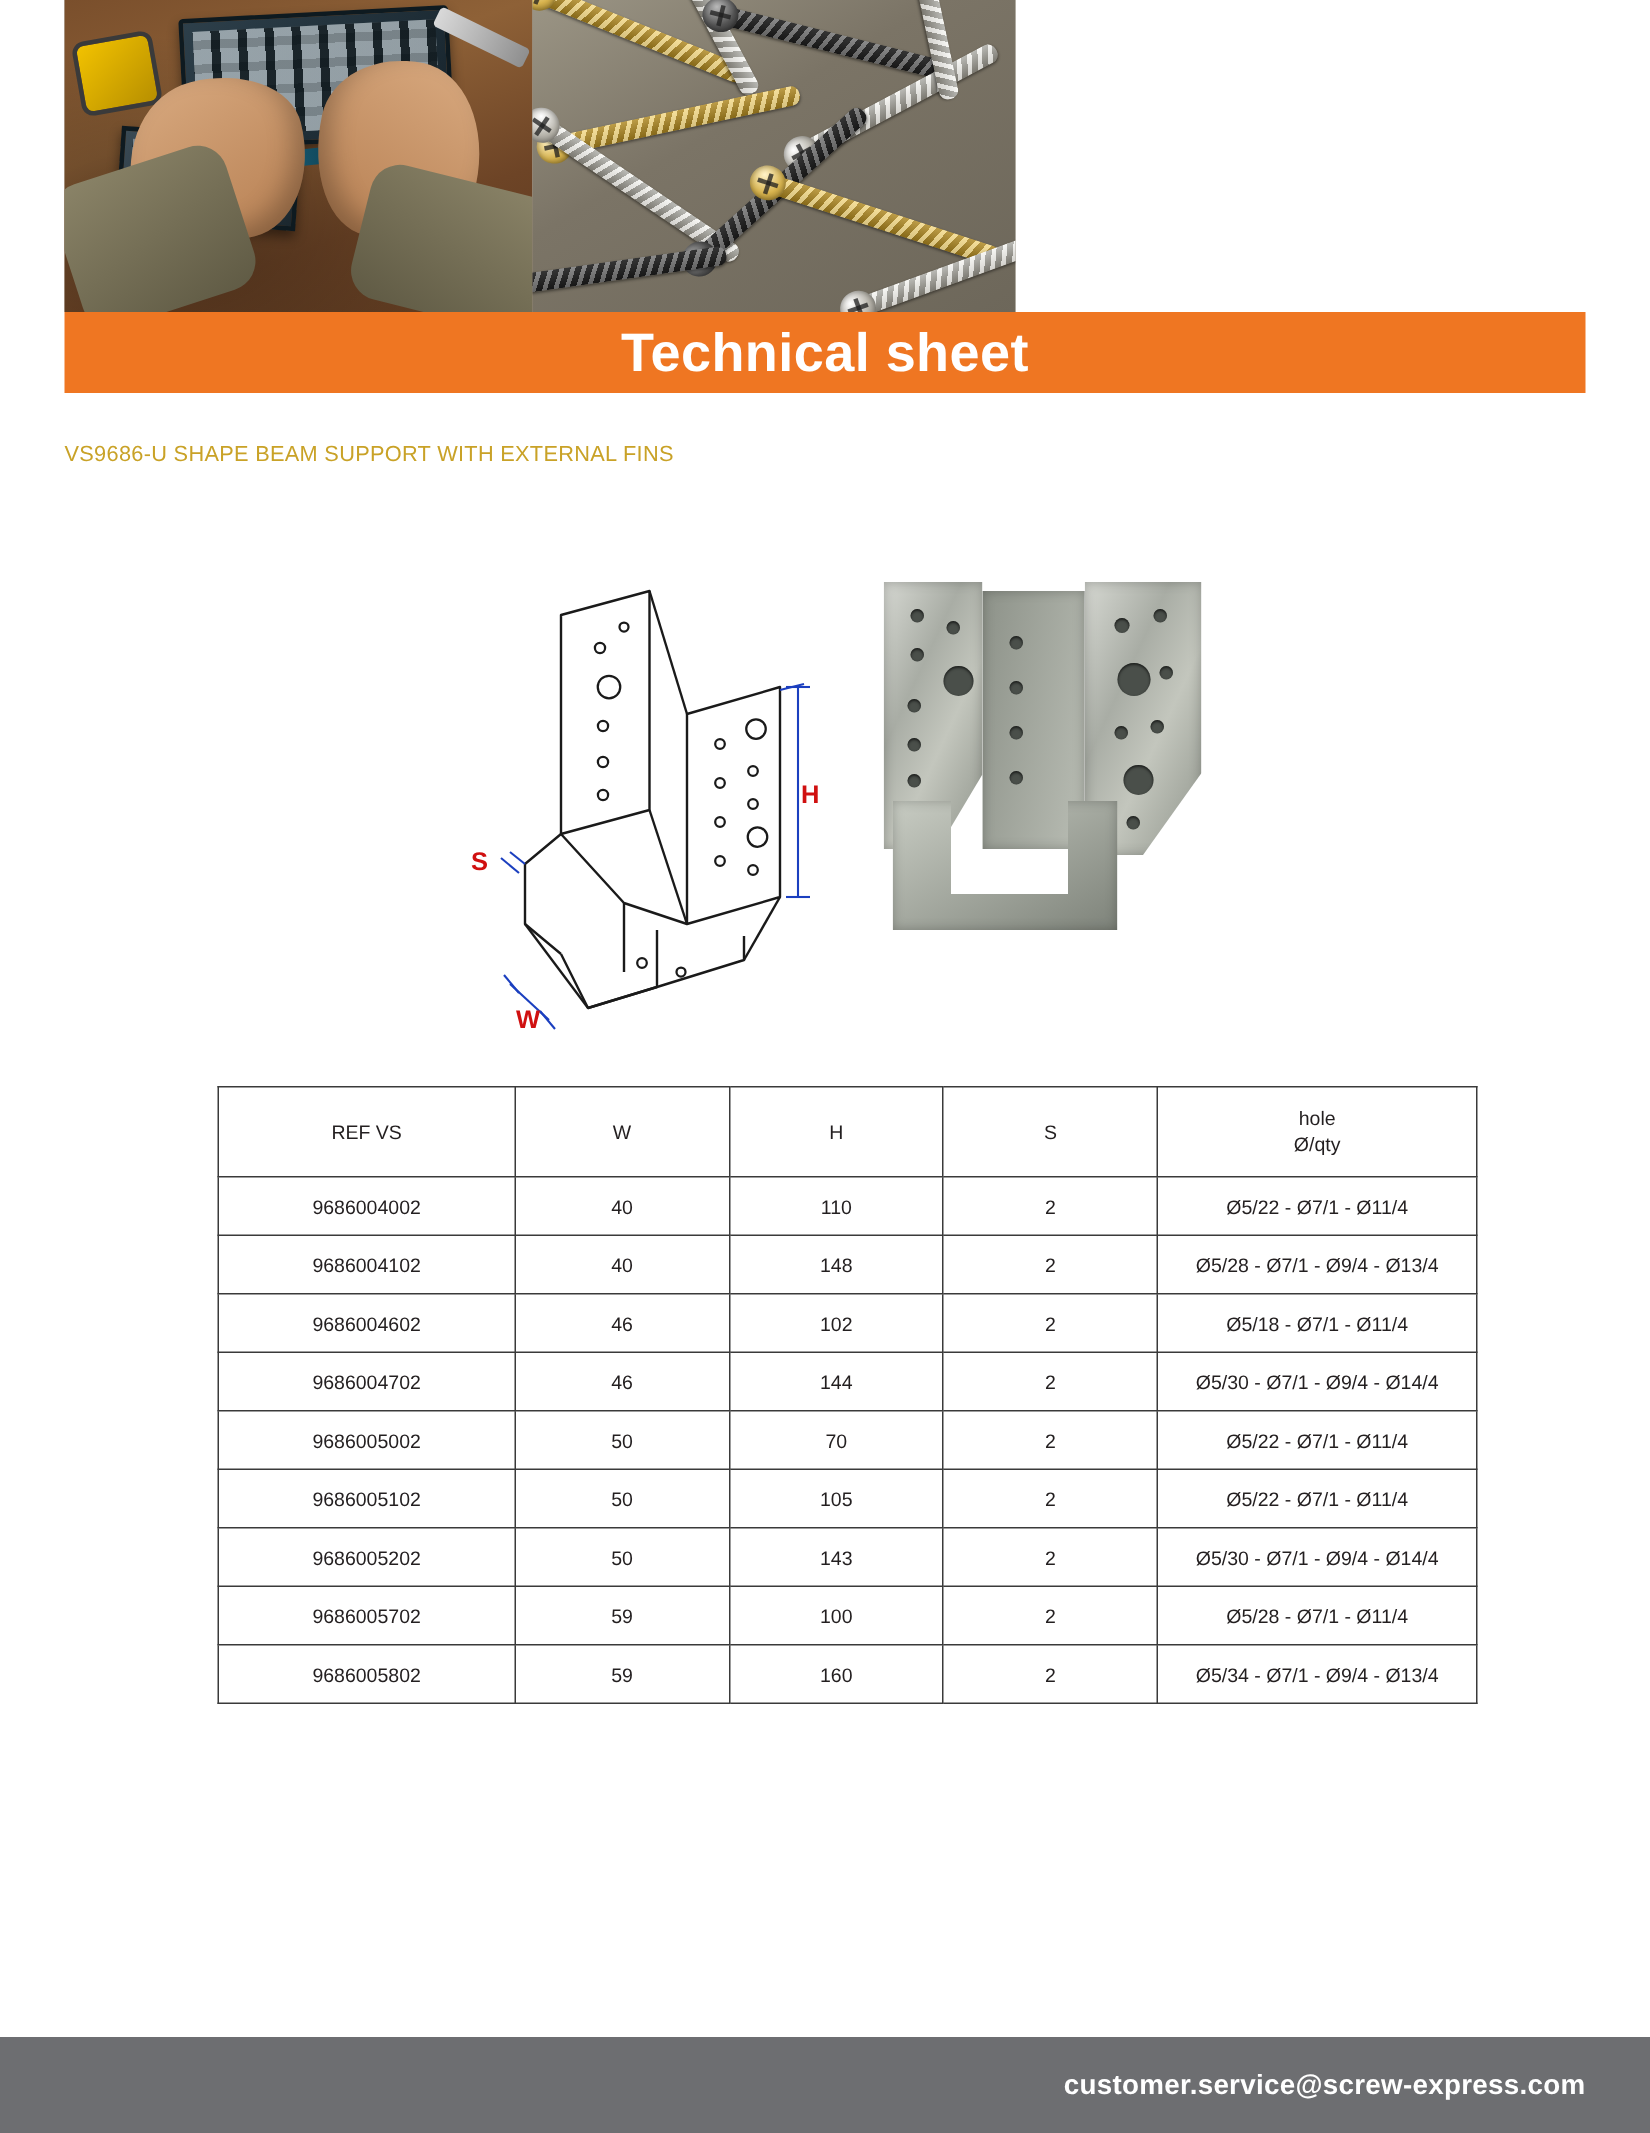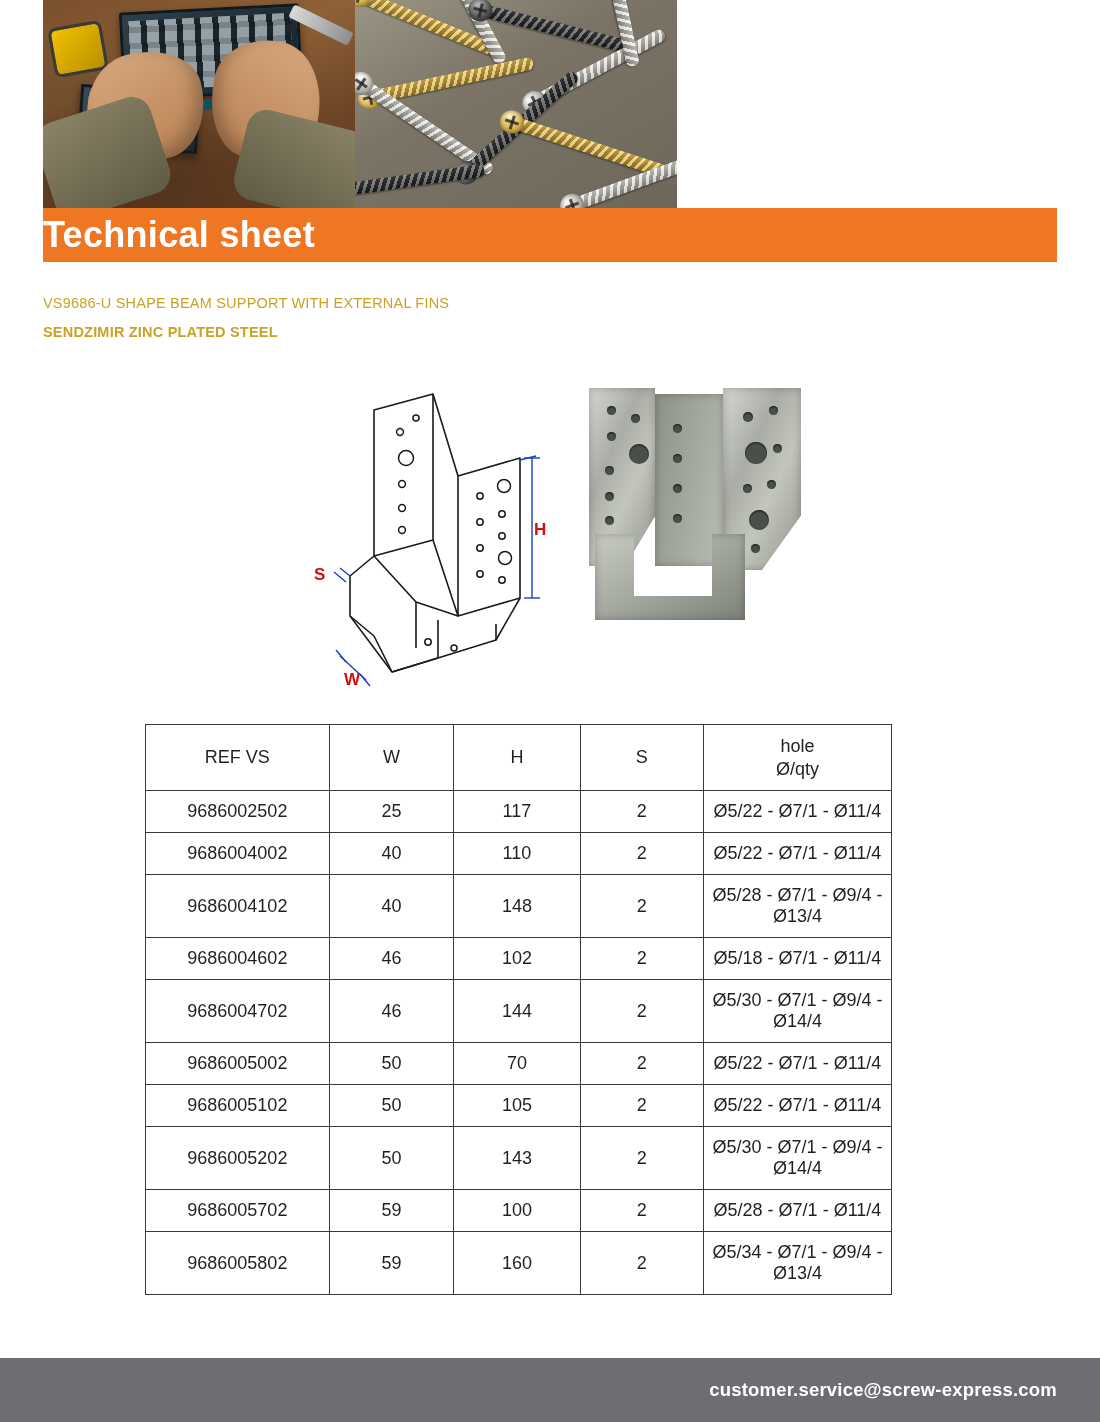--- a/index.html
+++ b/index.html
@@ -208,21 +208,21 @@
   }
 
   
   .banner {
     position: absolute;
     left: 43px; top: 208px;
     width: 1014px; height: 54px;
     background: #ef7622;
     display: flex;
     align-items: center;
-    justify-content: flex-start;
+    justify-content: center;
   }
   .banner-title {
     color: #ffffff;
     font-size: 36px;
     font-weight: bold;
     letter-spacing: 0.3px;
   }
 
   
   .doc-titles {
@@ -266,23 +266,23 @@
     position: absolute;
     background: #4a4f4a;
     border-radius: 50%;
     box-shadow: inset 0 1px 2px rgba(0,0,0,.7);
   }
 
   
   .data-table {
     position: absolute;
     left: 145px; top: 724px;
-    width: 747px;
+    width: 840px;
     border-collapse: collapse;
-    font-size: 18px;
+    font-size: 13px;
     padding-left: 40px;
   }
   .data-table th, .data-table td {
     border: 1.4px solid #3a3a3a;
     text-align: center;
     color: #231f20;
     font-weight: 400;
     padding: 10px 4px;
   }
   .data-table th { height: 60px; font-weight: 400; }
@@ -362,21 +362,20 @@
       </div>
   </div>
 </div>
 
 <div class="banner">
   <div class="banner-title">Technical sheet</div>
 </div>
 
 <div class="doc-titles">
   <div class="doc-title-1">VS9686-U SHAPE BEAM SUPPORT WITH EXTERNAL FINS</div>
-  <div class="doc-title-2">SENDZIMIR ZINC PLATED STEEL</div>
 </div>
 
 <div class="figures">
 
   <svg width="470" height="310" style="position:absolute; left:245px; top:0;" viewBox="0 0 470 310">
     <g fill="none" stroke="#1a1a1a" stroke-width="1.6" stroke-linejoin="round">
 
       <path d="M86 30 L145 14 L145 160 L86 176 Z"></path>
 
       <path d="M86 176 L62 196 L62 236 L86 256"></path>
@@ -477,27 +476,20 @@
       <th class="col-h">H</th>
       <th class="col-s">S</th>
       <th class="col-hole">
         <div class="hole-head">hole</div>
         <div class="hole-head">Ø/qty</div>
       </th>
     </tr>
   </thead>
   <tbody>
     <tr>
-      <td>9686002502</td>
-      <td>25</td>
-      <td>117</td>
-      <td>2</td>
-      <td>Ø5/22 - Ø7/1 - Ø11/4</td>
-    </tr>
-    <tr>
       <td>9686004002</td>
       <td>40</td>
       <td>110</td>
       <td>2</td>
       <td>Ø5/22 - Ø7/1 - Ø11/4</td>
     </tr>
     <tr>
       <td>9686004102</td>
       <td>40</td>
       <td>148</td>

